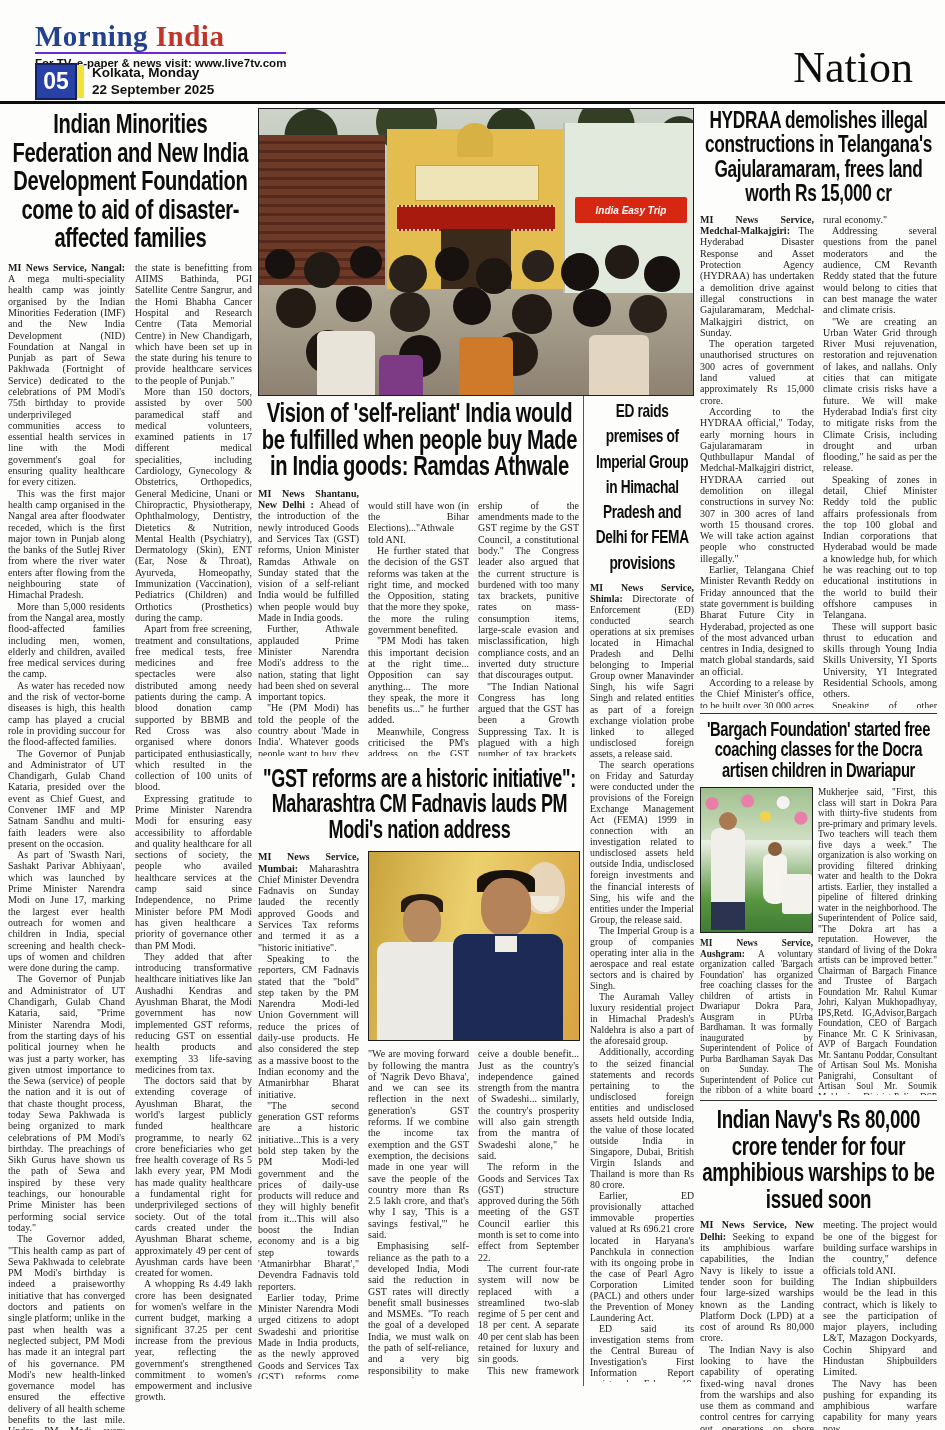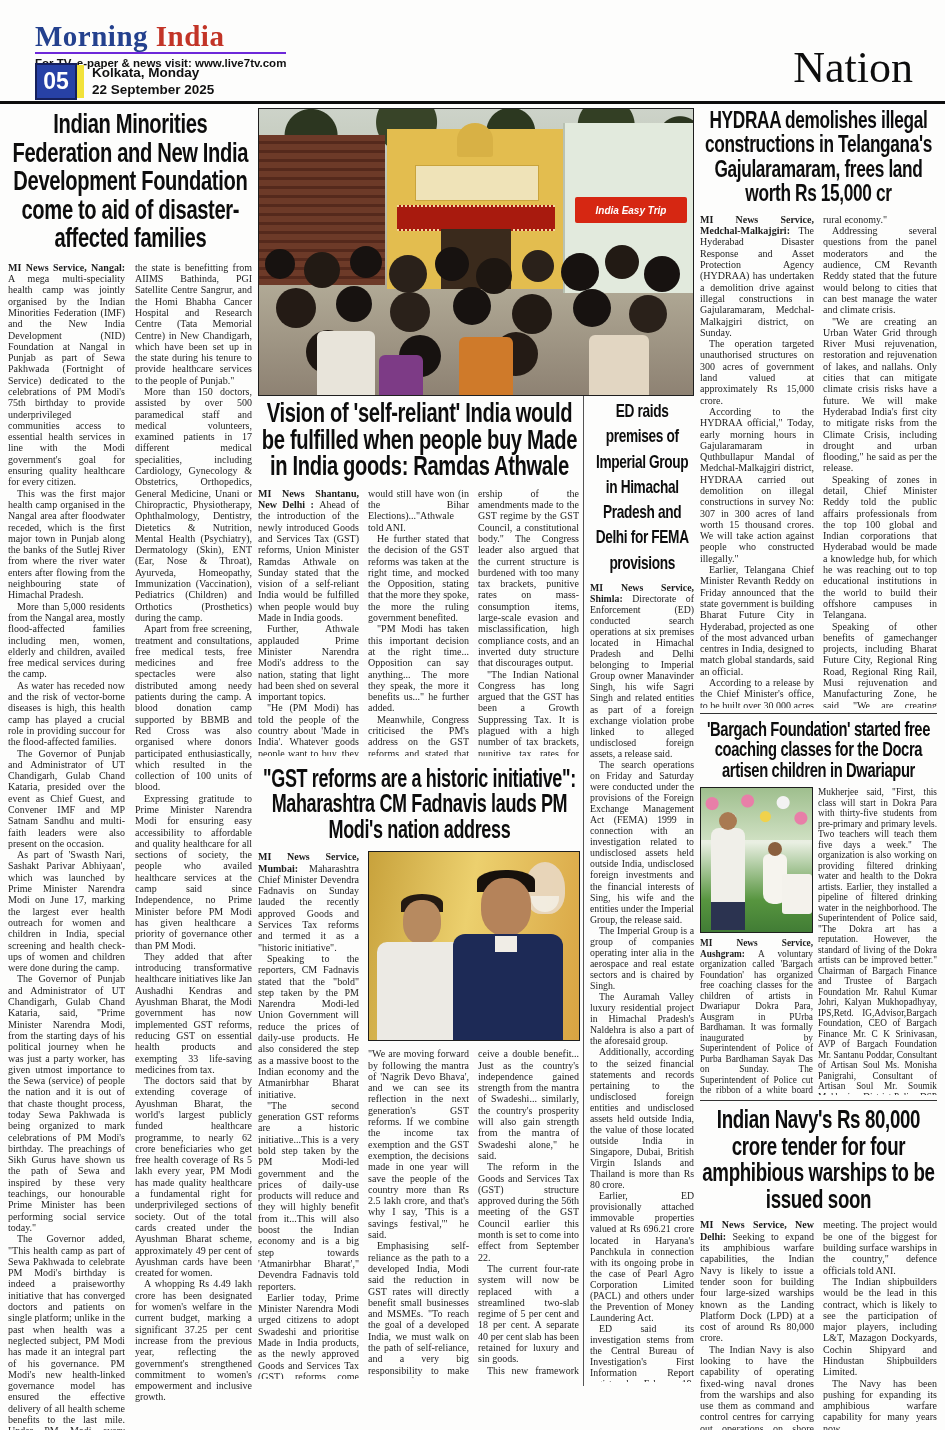--- a/index.html
+++ b/index.html
@@ -75,21 +75,21 @@
   .s1{left:58px;bottom:0;width:58px;height:64px;background:#e8e4da;}
   .s2{left:200px;bottom:0;width:54px;height:58px;background:#cf7a2a;}
   .s3{left:330px;bottom:0;width:60px;height:60px;background:#e2d6c2;}
   .s4{left:120px;bottom:0;width:44px;height:40px;background:#7d3b86;}
   .caption{font-family:"Liberation Sans",sans-serif;font-weight:bold;font-size:8.5px;color:#111;margin:3px 0 4px 1px;}
   .mid-lower{display:flex;height:990px;}
   .ath-gst{width:322px;flex:none;}
   .hl-ath{font-size:28px;line-height:.95;margin-top:4px;}
   .ath-body{margin-top:8px;height:268px;}
   .ath-body .bodycol{width:101px;}
-  .ath-body .bodycol+.bodycol{margin-left:9px;}
+  .ath-body .bodycol+.bodycol{margin-left:9px;margin-top:12px;}
   .hl-gst{font-size:25px;line-height:1.02;margin-top:10px;}
   .gst-body{margin-top:9px;}
   .gst-c1{width:101px;flex:none;height:528px;}
   .gst-right{width:212px;margin-left:9px;}
   .photo-fadnavis{width:210px;height:188px;background:linear-gradient(100deg,#c8a23c,#ecd06e 45%,#d8a342);}
   .modi{position:absolute;right:14px;top:10px;width:40px;height:52px;background:#e9d9c4;border-radius:50% 50% 40% 40%;opacity:.9;}
   .modi:after{content:"";position:absolute;left:6px;bottom:2px;width:28px;height:16px;background:#f4f2ee;border-radius:0 0 14px 14px;}
   .man{position:absolute;}
   .m1-head{left:34px;top:48px;width:38px;height:44px;background:#b78a60;border-radius:45%;}
   .m1-hair{left:32px;top:42px;width:42px;height:18px;background:#241a12;border-radius:50% 50% 0 0;}
@@ -306,20 +306,21 @@
             <p class="para">The operation targeted unauthorised structures on 300 acres of government land valued at approximately Rs 15,000 crore.</p>
             <p class="para">According to the HYDRAA official," Today, early morning hours in Gajularamaram in Quthbullapur Mandal of Medchal-Malkajgiri district, HYDRAA carried out demolition on illegal constructions in survey No: 307 in 300 acres of land worth 15 thousand crores. We will take action against people who constructed illegally."</p>
             <p class="para">Earlier, Telangana Chief Minister Revanth Reddy on Friday announced that the state government is building Bharat Future City in Hyderabad, projected as one of the most advanced urban centres in India, designed to match global standards, said an official.</p>
             <p class="para">According to a release by the Chief Minister's office, to be built over 30,000 acres in its first phase, the city would have nine zones, including AI City, Health zone, and Education zone, among others.</p>
           </div>
         <div class="bodycol">
             <p class="para">rural economy."</p>
             <p class="para">Addressing several questions from the panel moderators and the audience, CM Revanth Reddy stated that the future would belong to cities that can best manage the water and climate crisis.</p>
             <p class="para">"We are creating an Urban Water Grid through River Musi rejuvenation, restoration and rejuvenation of lakes, and nallahs. Only cities that can mitigate climate crisis risks have a future. We will make Hyderabad India's first city to mitigate risks from the Climate Crisis, including drought and urban flooding," he said as per the release.</p>
             <p class="para">Speaking of zones in detail, Chief Minister Reddy told the public affairs professionals from the top 100 global and Indian corporations that Hyderabad would be made a knowledge hub, for which he was reaching out to top educational institutions in the world to build their offshore campuses in Telangana.</p>
+            <p class="para">These will support basic thrust to education and skills through Young India Skills University, YI Sports University, YI Integrated Residential Schools, among others.</p>
             <p class="para">Speaking of other benefits of gamechanger projects, including Bharat Future City, Regional Ring Road, Regional Ring Rail, Musi rejuvenation and Manufacturing Zone, he said, "We are creating opportunities for the future. We are going to set the new standard for an Indian city. We will also build a China +1 alternative in manufacturing for the world."</p>
           </div>
       </div>
 
       <div class="hr"></div>
 
       <div class="headline hl-bar">
         <div class="cond">'Bargach Foundation' started free coaching classes for the Docra artisen children in Dwariapur</div>
       </div>
       <div class="cols bar-body">

